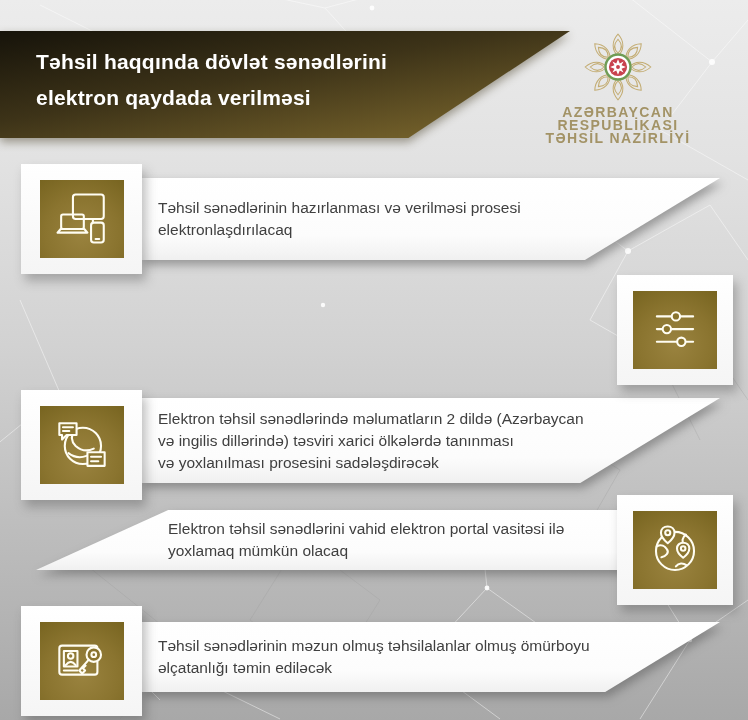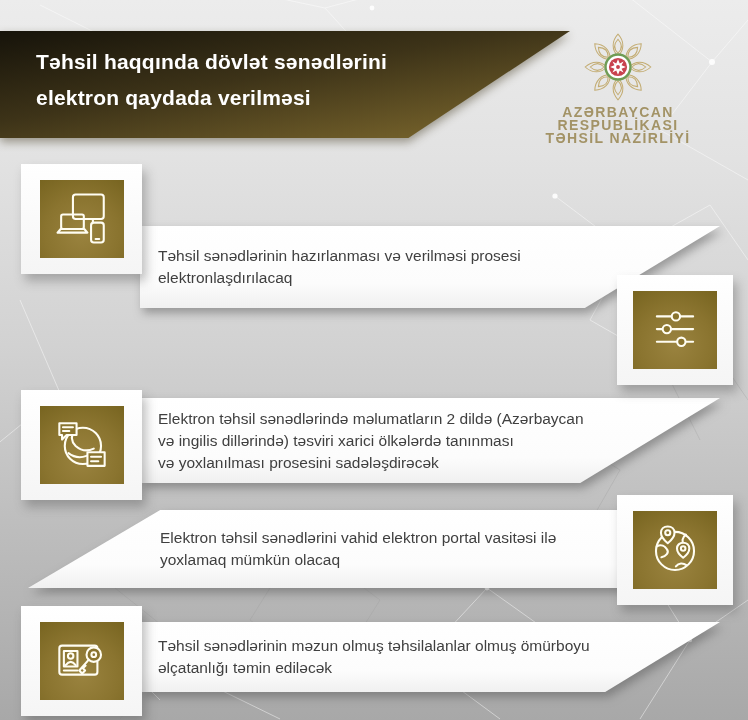--- a/index.html
+++ b/index.html
@@ -19,21 +19,21 @@
     font-size:21px;font-weight:bold;line-height:36px;letter-spacing:.2px;white-space:pre-line;}
   .ministry{position:absolute;left:535px;top:30px;width:166px;z-index:2;text-align:center;}
   .ministry svg{display:block;margin:0 auto;}
   .ministry-name{margin-top:2px;color:#a39366;font-size:14px;letter-spacing:1.4px;
     line-height:13px;white-space:pre-line;font-weight:bold;}
   
   .banner-wrap{position:absolute;z-index:1;filter:drop-shadow(3px 5px 5px rgba(85,85,85,.5));}
   .banner{width:100%;height:100%;display:flex;align-items:center;
     background:linear-gradient(180deg,#ffffff 0%,#fcfcfc 70%,#f0f0f0 100%);}
   .banner-text{color:#3f3f3f;font-size:15.5px;line-height:1.42;white-space:pre-line;}
-  .pt-right .banner{clip-path:polygon(0 0,100% 0,76.7% 100%,0 100%);margin-top:48px;}
+  .pt-right .banner{clip-path:polygon(0 0,100% 0,76.7% 100%,0 100%);}
   .pt-right3 .banner{clip-path:polygon(0 0,100% 0,75.9% 100%,0 100%);}
   .pt-right5 .banner{clip-path:polygon(0 0,100% 0,80.2% 100%,0 100%);}
   .pt-left .banner{clip-path:polygon(21.6% 0,100% 0,100% 100%,0 100%);}
   
   .card{position:absolute;z-index:3;background:linear-gradient(180deg,#ffffff,#f5f5f5);
     box-shadow:4px 7px 10px rgba(70,70,70,.35);
     display:flex;align-items:center;justify-content:center;}
   .gold{width:84px;height:78px;display:flex;align-items:center;justify-content:center;
     background:radial-gradient(circle at 50% 68%,#9a833f 0%,#8a742f 55%,#776420 100%);}
   .gold svg{stroke:#fffdf2;fill:none;stroke-width:2.3;stroke-linecap:round;stroke-linejoin:round;}
@@ -155,21 +155,21 @@
         <path d="M24 15 q-7 10 1 18 q9 8 20 3"></path>
         <path d="M17 41 q9 7 20 3"></path>
         <path d="M7 8 h19 v13 h-11 l-5 5 v-5 h-3 Z" fill="#8a742f"></path>
         <path d="M11 12.5 h11 M11 16.5 h7"></path>
         <path d="M38 40 h19 v15 h-19 Z" fill="#8a742f"></path>
         <path d="M42 45 h11 M42 50 h8"></path>
       </svg>
     </div>
   </div>
 
-  <div class="banner-wrap pt-left" style="left:28px;top:510px;width:612px;height:78px;">
+  <div class="banner-wrap pt-left" style="left:36px;top:510px;width:612px;height:60px;">
     <div class="banner">
         <div class="banner-text" style="padding-left:132px;">Elektron təhsil sənədlərini vahid elektron portal vasitəsi ilə
 yoxlamaq mümkün olacaq</div>
       </div>
   </div>
   <div class="card" style="left:617px;top:495px;width:116px;height:110px;">
     <div class="gold">
       <svg width="58" height="58" viewBox="0 0 64 64">
         <circle cx="32" cy="33" r="21"></circle>
         <path d="M12 28 c5 -3 9 0 11 3 c3 4 -1 8 -6 9"></path>

